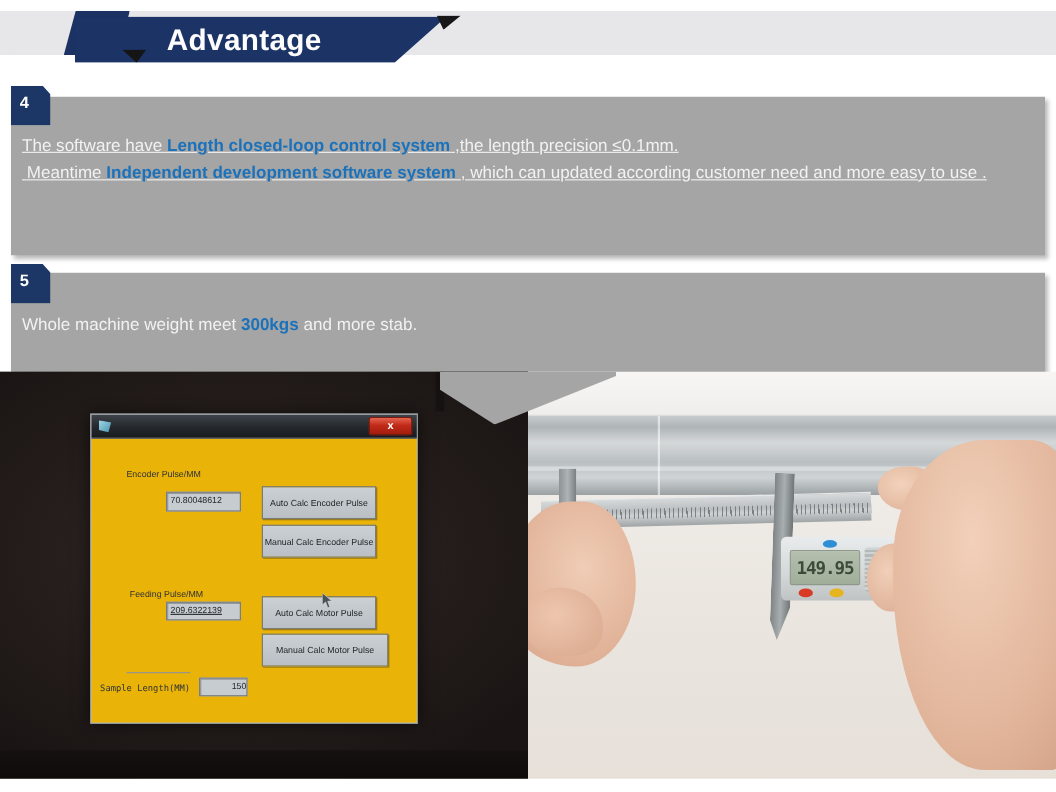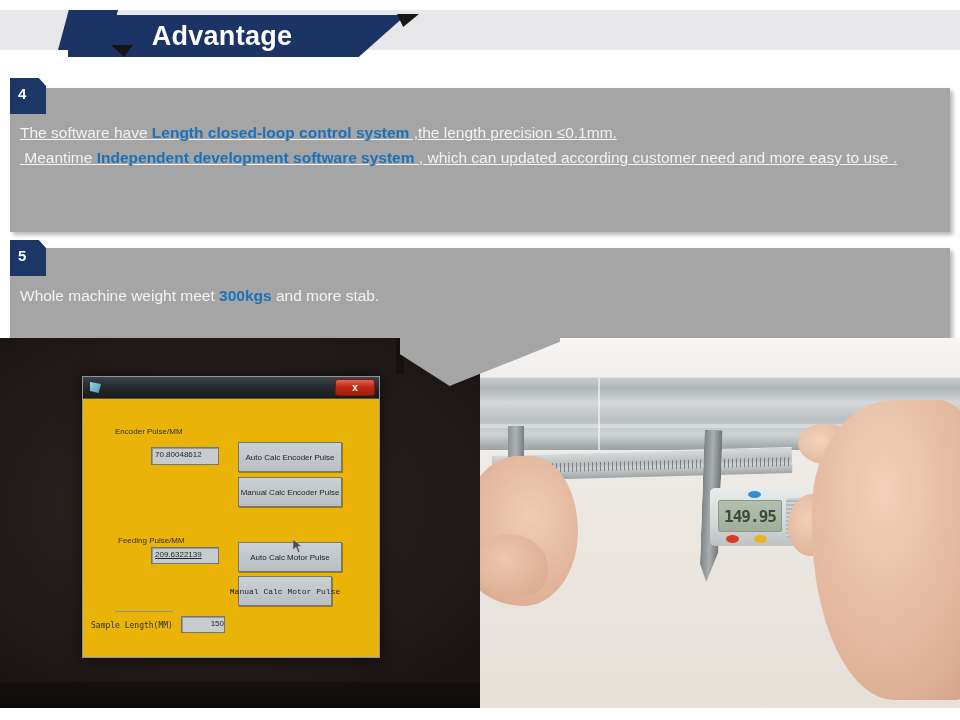--- a/index.html
+++ b/index.html
@@ -311,21 +311,21 @@
           <span class="dlg-label" style="left:32px; top:28px;">Encoder Pulse/MM</span>
           <span class="dlg-input" style="left:68px; top:48px; width:68px; height:18px;">70.80048612</span>
 
           <span class="dlg-btn" style="left:155px; top:78px; width:104px; height:30px;">Manual Calc Encoder Pulse</span>
           <span class="dlg-btn" style="left:155px; top:43px; width:104px; height:30px;">Auto Calc Encoder Pulse</span>
 
           <span class="dlg-label" style="left:35px; top:112px;margin-top:25px;">Feeding Pulse/MM</span>
           <span class="dlg-input" style="left:68px; top:148px; width:68px; height:17px;text-decoration:underline;">209.6322139</span>
 
           <span class="dlg-btn" style="left:155px; top:143px; width:104px; height:30px;">Auto Calc Motor Pulse</span>
-          <span class="dlg-btn" style="left:155px; top:177px; width:94px; height:30px;font-family:Liberation Mono, monospace;">Manual Calc Motor Pulse</span>
+          <span class="dlg-btn" style="left:155px; top:177px; width:115px; height:30px;">Manual Calc Motor Pulse</span>
 
           <span class="dlg-label" style="left:8px; top:222px; font-family:'DejaVu Sans Mono',monospace; font-size:8px;">Sample Length(MM)</span>
           <span class="dlg-underline" style="left:32px; top:212px; width:58px;"></span>
           <span class="dlg-input" style="left:98px; top:217px; width:44px; height:17px; text-align:right; padding-left:0;">150</span>
 
           <svg class="cursor-arrow" viewBox="0 0 10 14">
             <path d="M0,0 L0,11 L3,8.2 L5,13.5 L6.8,12.8 L4.9,7.6 L8.6,7.4 Z" fill="#4a5055" stroke="#dfe3e5" stroke-width="0.5"></path>
           </svg>
         </div>
       </div>

